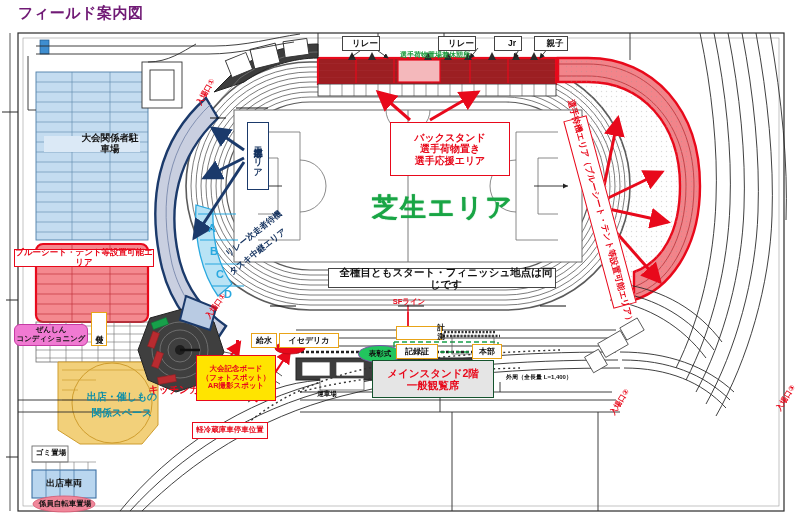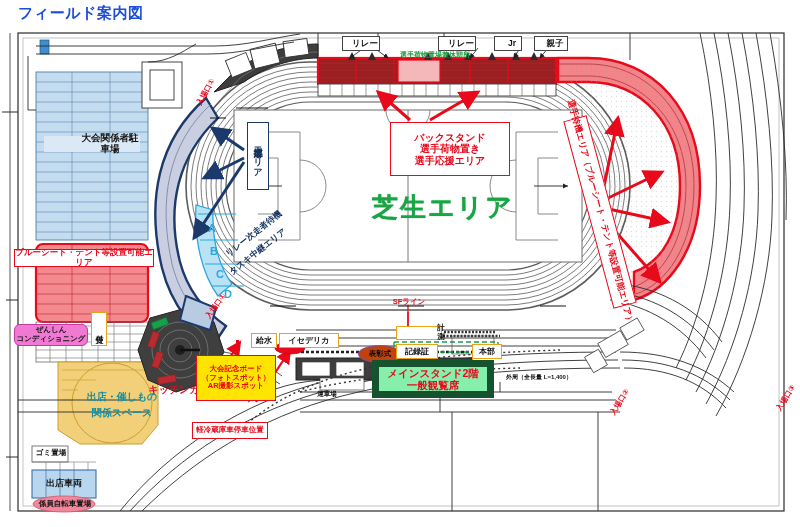--- a/index.html
+++ b/index.html
@@ -5,21 +5,21 @@
   html,body{margin:0;padding:0;background:#ffffff;}
   body{
     font-family:"Liberation Sans","DejaVu Sans",sans-serif;
     width:800px;height:527px;overflow:hidden;position:relative;
   }
   #page{position:relative;width:800px;height:527px;background:#fff;}
 
   
   .title{
     position:absolute;left:18px;top:4px;
-    font-size:15px;font-weight:700;color:#1d4ed8;letter-spacing:.5px;
+    font-size:15px;font-weight:700;color:#701a75;letter-spacing:.5px;
   }
 
   
   .layer{position:absolute;left:0;top:0;width:800px;height:527px;}
   svg.layer{pointer-events:none;}
 
   
   .chip{
     position:absolute;box-sizing:border-box;
     display:flex;align-items:center;justify-content:center;
@@ -40,24 +40,24 @@
   .chip-yellow-out{
     background:#ffffff;border:1.4px solid #e8a317;color:#111;font-weight:700;
   }
   .chip-yellow-fill{
     background:#ffe400;border:1.6px solid #e8091b;color:#e8091b;font-weight:700;
   }
   .chip-green{color:#1a9c3c;font-weight:700;background:transparent;}
   .chip-teal{color:#0f8fa8;font-weight:700;background:transparent;}
   .chip-blue-soft{color:#14325f;font-weight:700;background:transparent;}
   .chip-grey-panel{
-    background:#86efac;border:7px solid #14532d;color:#e8091b;font-weight:700;
+    background:#e5e5e5;border:1px solid #14532d;color:#e8091b;font-weight:700;
   }
   .chip-violet{
-    background:#c2410c;border:1.4px solid #7b52ab;color:#111;font-weight:700;
+    background:#22c55e;border:1.4px solid #7b52ab;color:#111;font-weight:700;
     border-radius:50%;
   }
   .chip-magenta{
     background:#f07ad2;border:1px solid #c53ba4;color:#111;font-weight:700;
     border-radius:6px;
   }
   .chip-plain{color:#111;font-weight:700;background:transparent;}
 
   .rot-lbl{
     position:absolute;transform-origin:center center;
@@ -388,20 +388,21 @@
       <path d="M520,48 L514,58"></path>
       <path d="M548,48 L540,58"></path>
     </g>
 
     <ellipse cx="290" cy="348" rx="15" ry="6" fill="#e8091b" stroke="#b80715" stroke-width="0.8"></ellipse>
     <rect x="236" y="340" width="3" height="9" fill="#e8091b"></rect>
   </svg>
 
   <div class="big-green" style="left:372px;top:190px;">芝生エリア</div>
 
+  <div class="chip chip-white" style="left:328px;top:268px;width:228px;height:20px;font-size:10.5px;">全種目ともスタート・フィニッシュ地点は同じです</div>
 
   <div class="chip chip-red-plain" style="left:388px;top:296px;width:42px;height:12px;font-size:7.5px;">SFライン</div>
 
   <div class="chip chip-green" style="left:380px;top:50px;width:110px;height:10px;font-size:7px;">選手荷物置場兼休憩所</div>
 
   <div class="chip chip-white" style="left:342px;top:36px;width:38px;height:15px;font-size:8.5px;">リレー</div>
   <div class="chip chip-white" style="left:438px;top:36px;width:38px;height:15px;font-size:8.5px;">リレー</div>
   <div class="chip chip-white" style="left:494px;top:36px;width:28px;height:15px;font-size:8.5px;">Jr</div>
   <div class="chip chip-white" style="left:534px;top:36px;width:34px;height:15px;font-size:8.5px;">親子</div>
 

